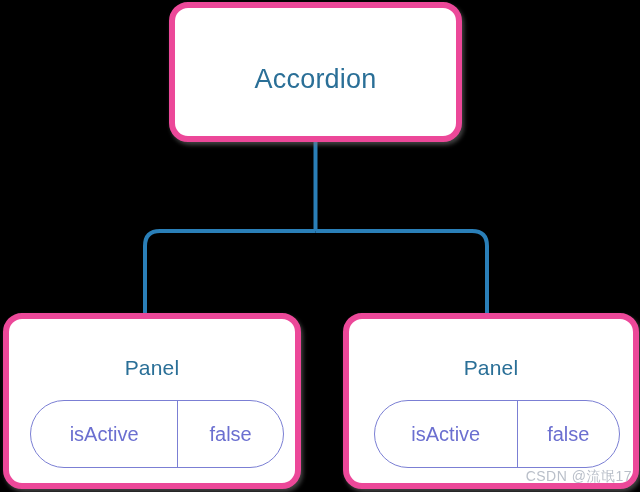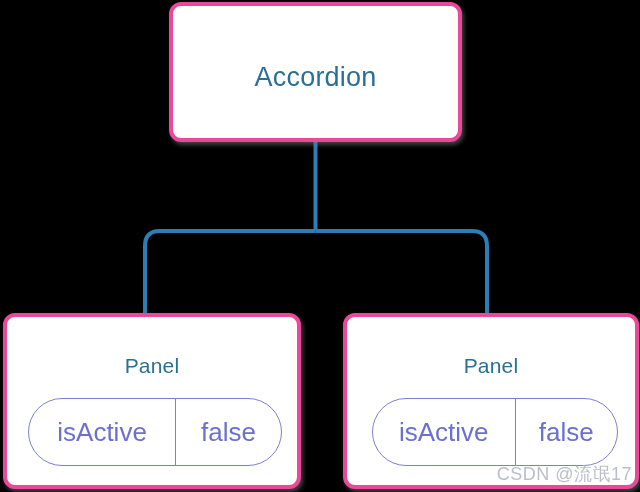--- a/index.html
+++ b/index.html
@@ -23,22 +23,22 @@
     top: 0;
     width: 640px;
     height: 492px;
     pointer-events: none;
   }
   
   .node {
     position: absolute;
     box-sizing: border-box;
     background: #ffffff;
-    border: 4px solid #ec4899;
-    border-radius: 12px;
+    border: 6px solid #ec4899;
+    border-radius: 19px;
     box-shadow: 2px 3px 4px rgba(120,120,120,0.55);
     z-index: 2;
   }
   #node-accordion {
     left: 169px;
     top: 2px;
     width: 293px;
     height: 140px;
   }
   #node-panel-left {
@@ -93,38 +93,38 @@
     left: 25px;
     top: 81px;
     width: 246px;
     height: 68px;
   }
   .pill-cell {
     display: flex;
     align-items: center;
     justify-content: center;
     color: #6b6fd0;
-    font-size: 26px;
+    font-size: 20px;
     font-weight: 400;
     white-space: nowrap;
   }
   .pill-name {
     flex: 0 0 58%;
     border-right: 1.6px solid #7b7fd4;
   }
   .pill-value {
     flex: 1 1 auto;
   }
   
   #watermark {
     position: absolute;
     right: 8px;
     bottom: 6px;
     color: #b9bfc9;
-    font-size: 18px;
+    font-size: 14px;
     letter-spacing: 0.5px;
     white-space: nowrap;
     z-index: 3;
   }
 </style>
 </head>
 <body>
 
 <div id="stage">
 

